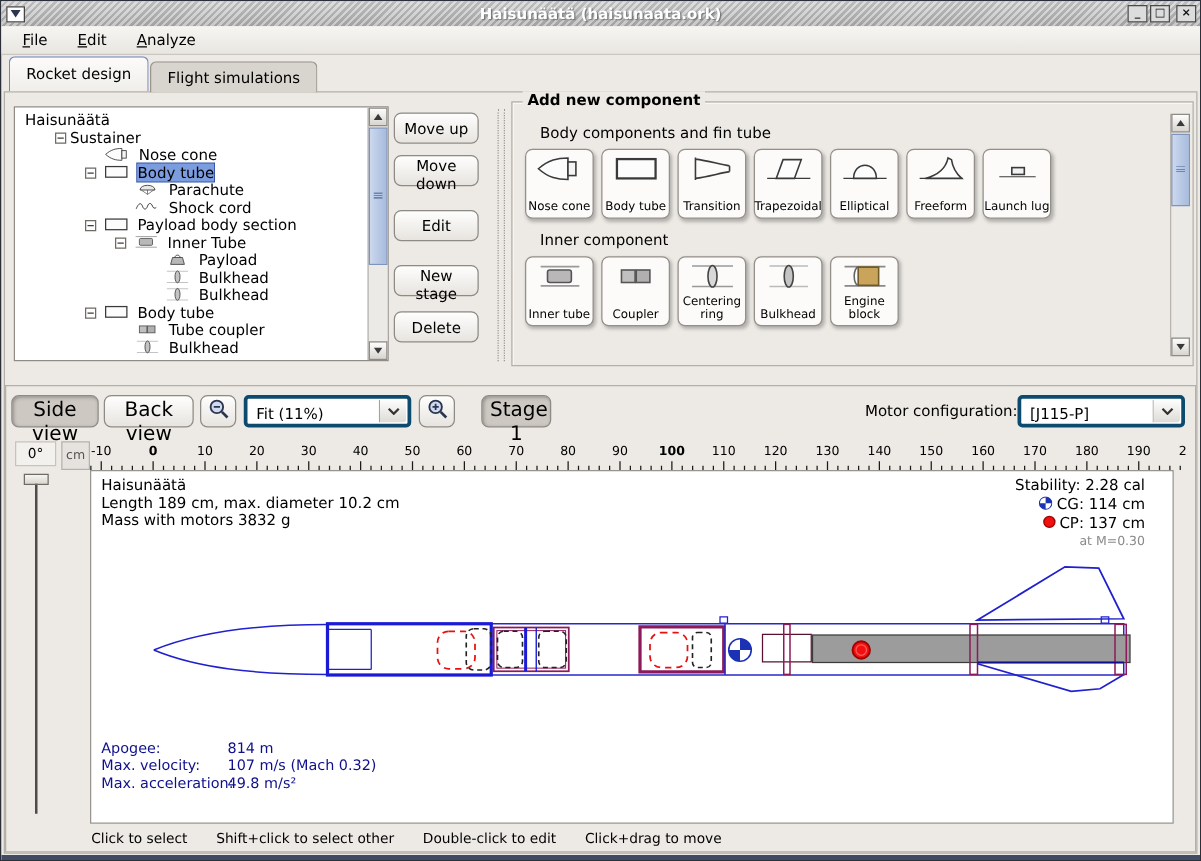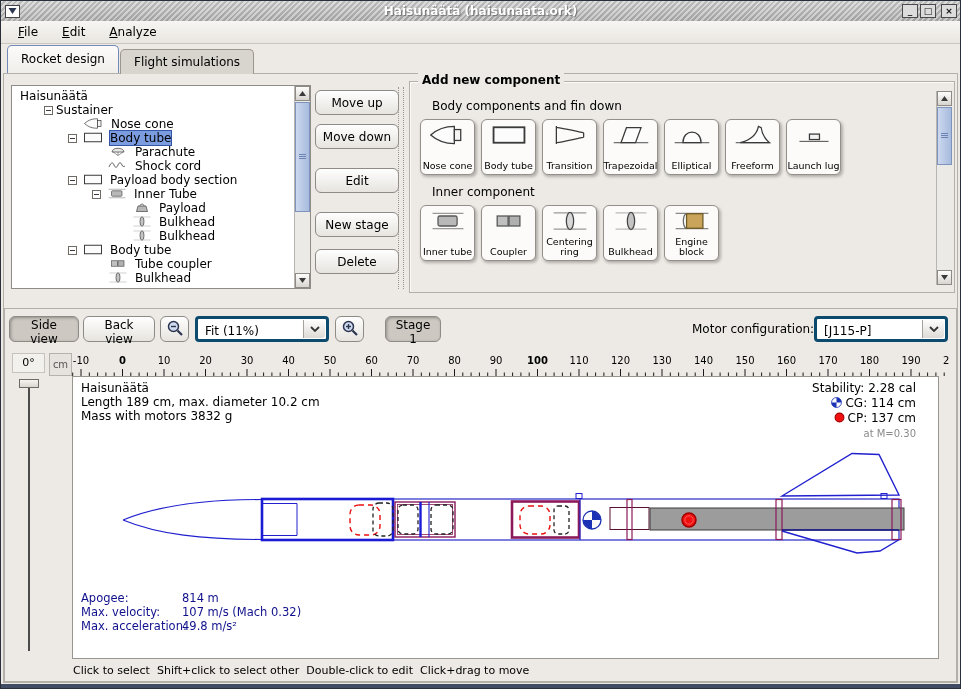--- a/index.html
+++ b/index.html
@@ -42,41 +42,41 @@
   .sb{position:absolute;width:16px;background:#eceae6;border-left:1px solid #b8b4af;}
   .sb .ar{position:absolute;left:0;width:15px;height:15px;background:linear-gradient(#fdfdfd,#d8d5d0);
     border:1px solid #8e8a85;display:flex;align-items:center;justify-content:center;}
   .sb .ar svg{display:block;}
   .sb .thumb{position:absolute;left:0;width:15px;background:linear-gradient(90deg,#ccd8ee,#a7bbdd);
     border:1px solid #7e94bd;}
   .sb .thumb::after{content:"";position:absolute;left:3px;right:3px;top:50%;height:5px;margin-top:-3px;
     background:repeating-linear-gradient(#6d84b2 0 1px,transparent 1px 2px);}
   
   .actions{position:absolute;left:314px;top:89px;width:78px;}
-  .act-btn{display:block;width:84px;height:25px;margin:0 0 9px;border:1px solid #8e8a85;border-radius:6px;
+  .act-btn{display:block;width:68px;height:25px;margin:0 0 9px;border:1px solid #8e8a85;border-radius:6px;
     background:linear-gradient(#fefefe,#e7e4df);font-family:"DejaVu Sans",sans-serif;font-size:12px;color:#000;}
   .actions .act-btn:nth-child(3){margin-top:19px;}
   .actions .act-btn:nth-child(4){margin-top:19px;}
   .actions .act-btn:nth-child(5){margin-top:12px;}
   .vdivider{position:absolute;left:397px;top:86px;width:6px;height:202px;
     border-left:1px dotted #9b978f;border-right:1px dotted #9b978f;}
   
   .fs{position:absolute;left:408px;top:80px;width:546px;height:212px;border:1px solid #b3afa9;
     box-shadow:inset 1px 1px 0 #fbfaf8;padding:14px 20px 0 10px;}
   .fs-legend{position:absolute;top:-9px;left:8px;background:#edeae5;padding:0 4px;font-weight:bold;font-size:12px;}
   .grp-label{margin:3px 0 6px 12px;font-size:12px;}
   .grp-row{display:flex;gap:6px;margin:0 0 10px 0;}
   .comp-btn{width:55px;height:56px;border:1px solid #948f89;border-radius:6px;background:#fcfbfa;
     box-shadow:1.5px 2px 3px rgba(0,0,0,.25);display:flex;flex-direction:column;align-items:center;padding-top:2px;}
   .cicon{margin-top:1px;}
   .clabel{font-size:9.5px;line-height:10px;text-align:center;margin-top:auto;margin-bottom:3px;}
   
   .lower-frame{position:absolute;left:3px;top:307px;right:3px;bottom:6px;border:1px solid #b3afa9;}
   .tbtn{position:absolute;top:315px;height:26px;border:1px solid #8e8a85;border-radius:6px;
-    background:linear-gradient(#fefefe,#e7e4df);font-family:"DejaVu Sans",sans-serif;font-size:12px;color:#000;}
+    background:linear-gradient(#fefefe,#e7e4df);font-family:"DejaVu Sans",sans-serif;font-size:16px;color:#000;}
   .tbtn.pressed{background:#cdc9c2;box-shadow:inset 1px 1px 3px rgba(0,0,0,.3);}
   .combo{position:absolute;top:315px;height:26px;border:3px solid #0c4a6e;border-radius:4px;background:#fff;}
   .combo .val{position:absolute;left:7px;top:5px;font-size:12px;white-space:nowrap;}
   .combo .dd{position:absolute;right:1px;top:1px;bottom:1px;width:22px;
     background:linear-gradient(#fdfdfd,#dedbd6);border-left:1px solid #a5a19b;border-radius:0 3px 3px 0;
     display:flex;align-items:center;justify-content:center;}
   .motor-label{position:absolute;left:691px;top:321px;font-size:12px;}
   
   .rot-box{position:absolute;left:11px;top:352px;width:33px;height:20px;background:#f3f1ee;
     border:1px solid #c6c2bc;text-align:center;font-size:11px;line-height:18px;}
@@ -89,21 +89,21 @@
   .hruler{position:absolute;left:71px;top:352px;width:877px;height:23px;overflow:hidden;}
   .vruler{position:absolute;left:48px;top:375px;width:23px;height:283px;overflow:hidden;margin-left:43px;}
   .canvas{position:absolute;left:71px;top:375px;width:867px;height:283px;background:#fff;border:1px solid #98948e;}
   .canvas .rocket{position:absolute;left:0;top:0;}
   .info{position:absolute;left:8px;top:4px;font-size:12px;line-height:14px;}
   .stab{position:absolute;right:22px;top:4px;text-align:right;font-size:12px;line-height:14.5px;}
   .stab .mk{display:inline-block;vertical-align:-1px;margin-right:3px;}
   .stab .note{font-size:10px;color:#8a8a8a;}
   .flight{position:absolute;left:8px;bottom:25px;color:#10108c;font-size:11.5px;line-height:14px;white-space:nowrap;}
   .flabel{display:inline-block;width:101px;}
-  .hints{position:absolute;left:72px;top:663px;display:flex;gap:7px;font-size:11px;}
+  .hints{position:absolute;left:72px;top:663px;display:flex;gap:23px;font-size:11px;}
   .bottom-edge{position:absolute;left:0;right:0;bottom:0;height:4px;background:#414b63;}
   .bottom-grip{position:absolute;left:0;bottom:0;width:72px;height:4px;background:#cac7c1;}
 </style>
 </head>
 <body>
 
 <div class="window">
 
   <div class="titlebar">
     <span class="win-icon">
@@ -194,21 +194,21 @@
       <button class="act-btn">Move up</button>
       <button class="act-btn">Move down</button>
       <button class="act-btn">Edit</button>
       <button class="act-btn">New stage</button>
       <button class="act-btn">Delete</button>
     </div>
   <div class="vdivider"></div>
 
   <div class="fs" id="fieldset">
     <span class="fs-legend">Add new component</span>
-  <div class="grp-label">Body components and fin down</div>
+  <div class="grp-label">Body components and fin tube</div>
       <div class="grp-row">
         <div class="comp-btn">
           <span class="cicon"><svg width="40" height="24" viewBox="0 0 44 26" fill="none" stroke="#3a3a3a" stroke-width="1.4">
               <path d="M3,13 C12,5 20,3.5 29,3.5 L29,22.5 C20,22.5 12,21 3,13 Z" fill="#fcfcfc"></path>
               <rect x="29" y="7" width="7" height="12" fill="#f4f4f4"></rect>
             </svg></span>
           <span class="clabel">Nose cone</span>
         </div>
         <div class="comp-btn">
           <span class="cicon"><svg width="40" height="24" viewBox="0 0 44 26" fill="none" stroke="#3a3a3a" stroke-width="1.4">

